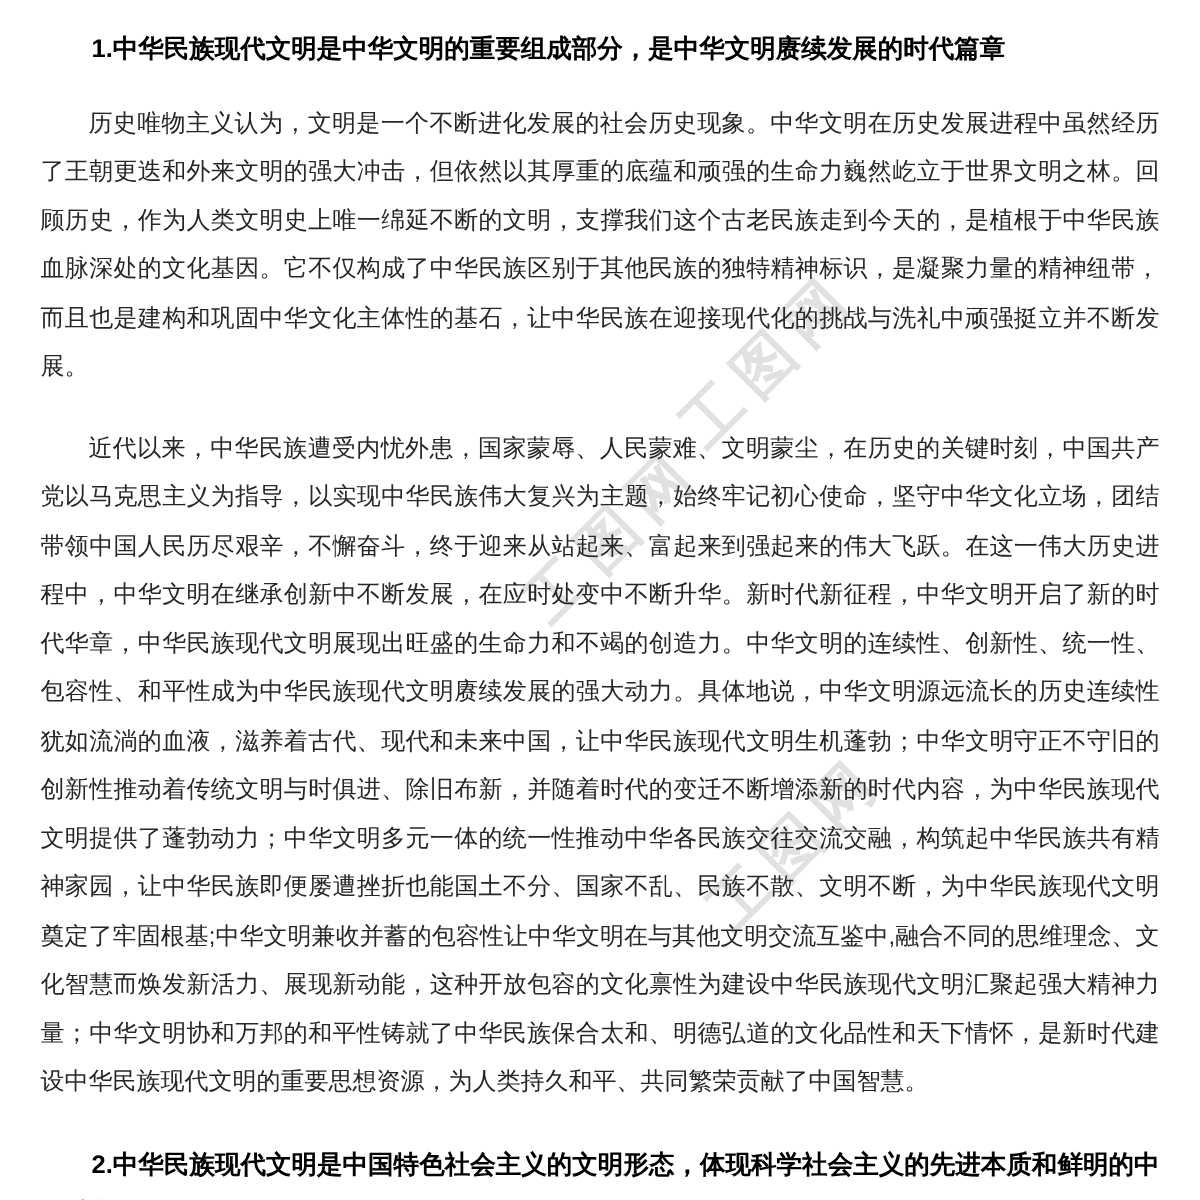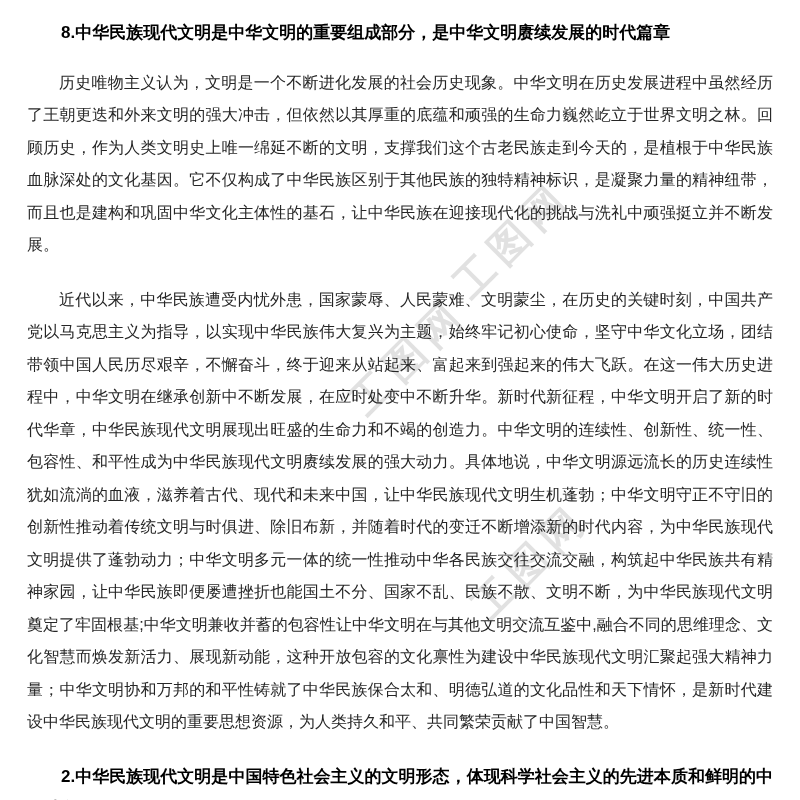--- a/index.html
+++ b/index.html
@@ -69,21 +69,21 @@
 
 <div class="page">
 
   <div class="watermark-layer">
     <span class="watermark" style="left:512px; top:240px;">工图网</span>
     <span class="watermark" style="left:408px; top:357px;">工图网</span>
     <span class="watermark" style="left:530px; top:562px;">工图网</span>
   </div>
 
   <div class="content">
-    <h3 class="heading">8.中华民族现代文明是中华文明的重要组成部分，是中华文明赓续发展的时代篇章</h3>
+    <h3 class="heading">1.中华民族现代文明是中华文明的重要组成部分，是中华文明赓续发展的时代篇章</h3>
 
     <p class="para">历史唯物主义认为，文明是一个不断进化发展的社会历史现象。中华文明在历史发展进程中虽然经历了王朝更迭和外来文明的强大冲击，但依然以其厚重的底蕴和顽强的生命力巍然屹立于世界文明之林。回顾历史，作为人类文明史上唯一绵延不断的文明，支撑我们这个古老民族走到今天的，是植根于中华民族血脉深处的文化基因。它不仅构成了中华民族区别于其他民族的独特精神标识，是凝聚力量的精神纽带，而且也是建构和巩固中华文化主体性的基石，让中华民族在迎接现代化的挑战与洗礼中顽强挺立并不断发展。</p>
 
     <p class="para">近代以来，中华民族遭受内忧外患，国家蒙辱、人民蒙难、文明蒙尘，在历史的关键时刻，中国共产党以马克思主义为指导，以实现中华民族伟大复兴为主题，始终牢记初心使命，坚守中华文化立场，团结带领中国人民历尽艰辛，不懈奋斗，终于迎来从站起来、富起来到强起来的伟大飞跃。在这一伟大历史进程中，中华文明在继承创新中不断发展，在应时处变中不断升华。新时代新征程，中华文明开启了新的时代华章，中华民族现代文明展现出旺盛的生命力和不竭的创造力。中华文明的连续性、创新性、统一性、包容性、和平性成为中华民族现代文明赓续发展的强大动力。具体地说，中华文明源远流长的历史连续性犹如流淌的血液，滋养着古代、现代和未来中国，让中华民族现代文明生机蓬勃；中华文明守正不守旧的创新性推动着传统文明与时俱进、除旧布新，并随着时代的变迁不断增添新的时代内容，为中华民族现代文明提供了蓬勃动力；中华文明多元一体的统一性推动中华各民族交往交流交融，构筑起中华民族共有精神家园，让中华民族即便屡遭挫折也能国土不分、国家不乱、民族不散、文明不断，为中华民族现代文明奠定了牢固根基;中华文明兼收并蓄的包容性让中华文明在与其他文明交流互鉴中,融合不同的思维理念、文化智慧而焕发新活力、展现新动能，这种开放包容的文化禀性为建设中华民族现代文明汇聚起强大精神力量；中华文明协和万邦的和平性铸就了中华民族保合太和、明德弘道的文化品性和天下情怀，是新时代建设中华民族现代文明的重要思想资源，为人类持久和平、共同繁荣贡献了中国智慧。</p>
 
     <h3 class="heading">2.中华民族现代文明是中国特色社会主义的文明形态，体现科学社会主义的先进本质和鲜明的中国特色</h3>
   </div>
 
 </div>
 

